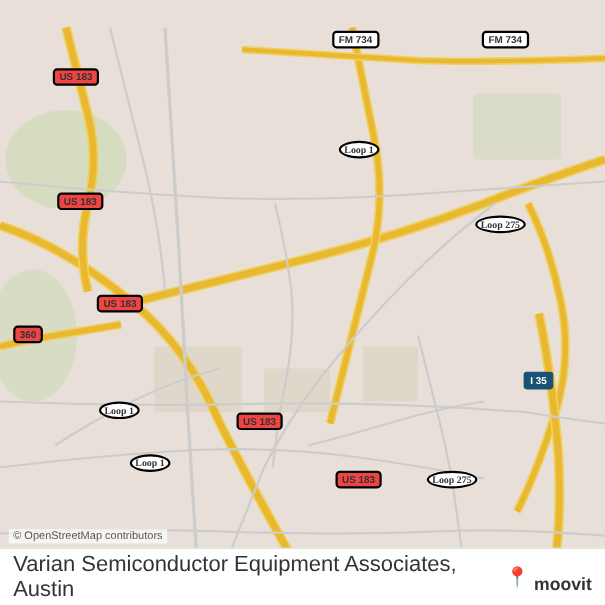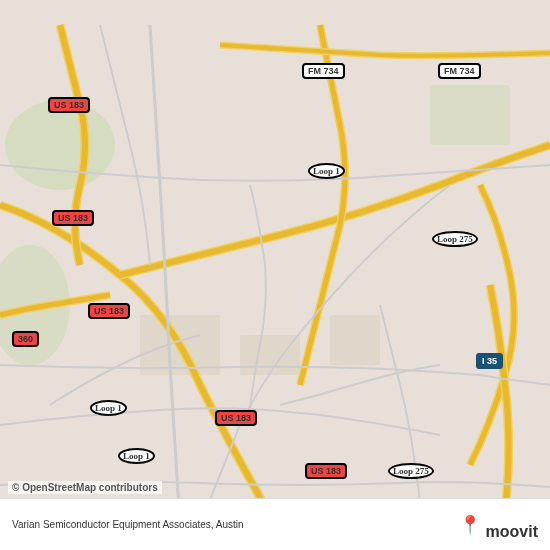--- a/index.html
+++ b/index.html
@@ -36,21 +36,21 @@
       background: white;
       height: 52px;
       display: flex;
       align-items: center;
       padding: 0 12px;
       border-top: 1px solid #ddd;
       z-index: 10;
     }
 
     #bottom-bar .location-name {
-      font-size: 10px;
+      font-size: 20px;
       color: #333;
       flex: 1;
     }
 
     #bottom-bar .moovit-logo {
       display: flex;
       align-items: center;
       gap: 4px;
     }
 
@@ -68,21 +68,20 @@
 
     #copyright {
       position: absolute;
       bottom: 56px;
       left: 8px;
       font-size: 10px;
       color: #555;
       background: rgba(255,255,255,0.7);
       padding: 1px 4px;
       z-index: 10;
-      font-weight: bold;
     }
 
     
     #popup-card {
       position: absolute;
       top: 148px;
       left: 155px;
       width: 240px;
       background: #2ecc71;
       border-radius: 10px;
@@ -126,21 +125,20 @@
     .road-badge {
       position: absolute;
       background: white;
       border: 2px solid #8b5cf6;
       border-radius: 4px;
       font-size: 9px;
       font-weight: bold;
       padding: 1px 4px;
       color: #333;
       z-index: 5;
-      margin-top: 35px;
     }
 
     .road-badge.us {
       border-color: #000;
       background: #ef4444;
     }
 
     .road-badge.loop {
       border-color: #000;
       border-radius: 50%;
@@ -222,21 +220,21 @@
   <div class="road-badge us" style="top:375px;left:215px;">US 183</div>
   <div class="road-badge us" style="top:428px;left:305px;">US 183</div>
   <div class="road-badge loop" style="top:128px;left:308px;">Loop 1</div>
   <div class="road-badge loop" style="top:365px;left:90px;">Loop 1</div>
   <div class="road-badge loop" style="top:413px;left:118px;">Loop 1</div>
   <div class="road-badge loop" style="top:196px;left:432px;">Loop 275</div>
   <div class="road-badge loop" style="top:428px;left:388px;">Loop 275</div>
   <div class="road-badge fm" style="top:28px;left:302px;">FM 734</div>
   <div class="road-badge fm" style="top:28px;left:438px;">FM 734</div>
   <div class="road-badge us" style="top:296px;left:12px;">360</div>
-  <div class="road-badge interstate" style="top:318px;left:476px;">I 35</div>
+  <div class="road-badge interstate" style="top:338px;left:476px;">I 35</div>
 
 
   <div id="copyright">© OpenStreetMap contributors</div>
 
   <div id="bottom-bar">
     <span class="location-name">Varian Semiconductor Equipment Associates, Austin</span>
     <div class="moovit-logo">
       <span class="moovit-pin">📍</span>
       <span class="moovit-text">moovit</span>
     </div>

